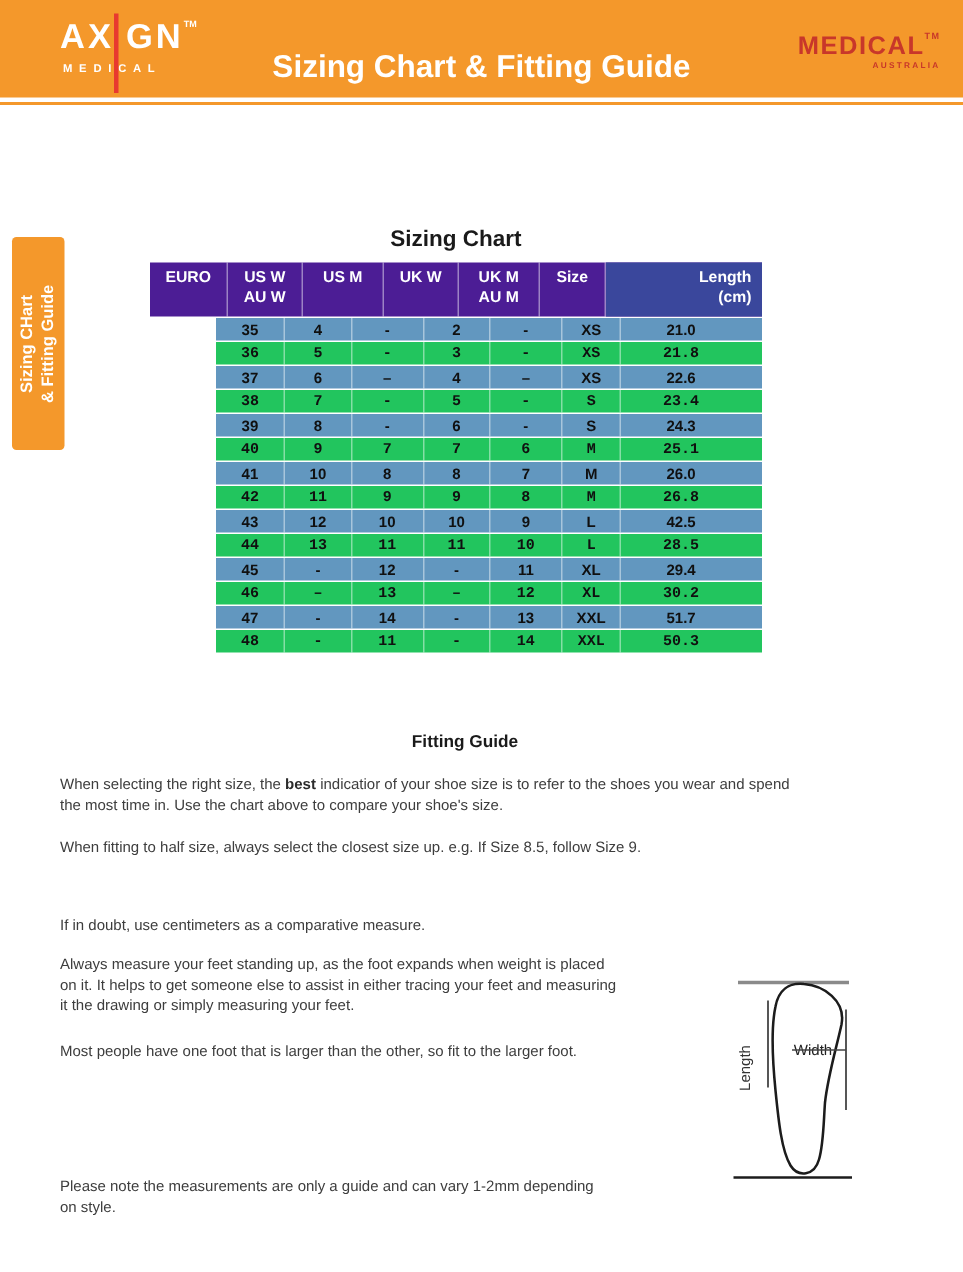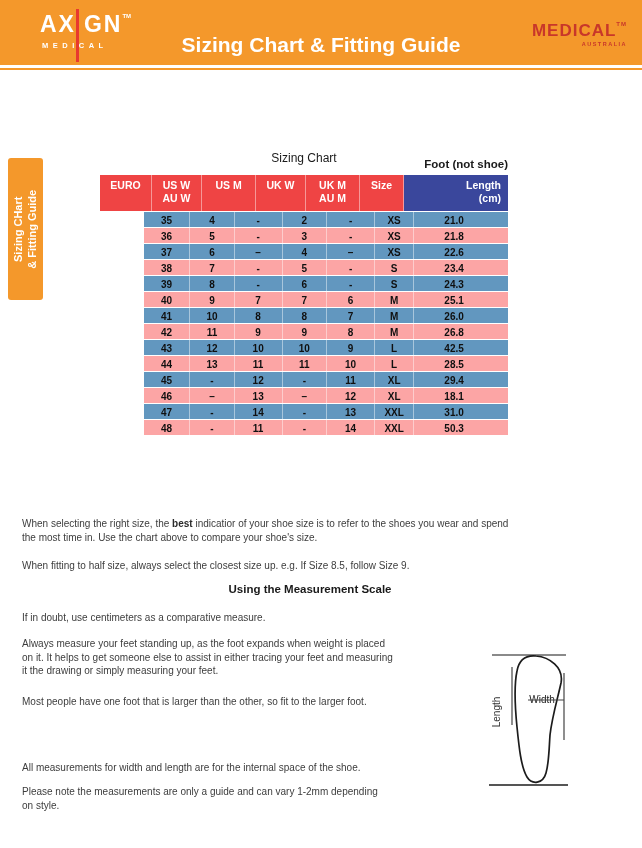--- a/index.html
+++ b/index.html
@@ -26,43 +26,43 @@
   .archline-sub { font-size:5.5px; font-weight:bold; letter-spacing:1.5px; margin-top:0px; }
 
   
   .side-tab { position:absolute; left:8px; top:158px; width:35px; height:142px; background:#F4982B;
     border-radius:3px; display:flex; align-items:center; justify-content:center; }
   .side-tab-text { transform:rotate(-90deg); white-space:pre; text-align:center;
     font-size:11px; font-weight:bold; color:#fff; line-height:1.3; }
 
   
   .chart-title { position:absolute; left:100px; top:151px; width:408px; text-align:center;
-    font-size:12px; font-weight:normal; color:#1a1a1a; }
+    font-size:15px; font-weight:bold; color:#1a1a1a; }
   .foot-note  { position:absolute; left:308px; top:158px; width:200px; text-align:right;
     font-size:11.5px; font-weight:bold; color:#1a1a1a; }
 
   
   .table { position:absolute; left:100px; top:175px; width:408px; }
-  .thead { display:flex; background:#ef4444; height:37px; color:#fff; border-bottom:1px solid #fff; }
+  .thead { display:flex; background:#4c1d95; height:37px; color:#fff; border-bottom:1px solid #fff; }
   .tcell { border-right:1px solid rgba(255,255,255,.45); }
   .tcell:last-child { border-right:none; }
   .thead .tcell { padding-top:4px; text-align:center; font-weight:bold; font-size:10.5px; line-height:13px; }
   .thead .c6 { text-align:right; padding-right:7px; background:#3A479C; }
   .thead .l2 { display:block; }
   .trow { display:flex; height:16px; border-bottom:1px solid #fff;margin-left:44px; }
   .trow .tcell { text-align:center; font-size:10px; font-weight:bold; line-height:17px; color:#101010; }
   .trow .c6 { padding-right:14px; }
   .odd  { background:#6297BF; }
-  .even { background:#fca5a5; }
+  .even { background:#22c55e;font-family:Liberation Mono, monospace; }
   .c0{width:52px}.c1{width:50px}.c2{width:54px}.c3{width:50px}.c4{width:54px}.c5{width:44px}.c6{width:104px}
 
   
   .h-section { position:absolute; left:10px; width:600px; text-align:center;
     font-size:11.5px; font-weight:bold; color:#1a1a1a; }
-  .para { position:absolute; left:22px; font-size:10px; color:#3d3d3d; line-height:13.5px; white-space:pre-line; }
+  .para { position:absolute; left:40px; font-size:10px; color:#3d3d3d; line-height:13.5px; white-space:pre-line; }
   .para b { color:#2b2b2b; }
 
   
   .foot-diagram { position:absolute; left:486px; top:645px; }
 </style>
 </head>
 <body>
 
 <div class="page">
 
@@ -79,21 +79,20 @@
     </div>
   </header>
   <div class="header-rule"></div>
 
   <div class="side-tab">
     <div class="side-tab-text">Sizing CHart
 &amp; Fitting Guide</div>
   </div>
 
   <div class="chart-title">Sizing Chart</div>
-  <div class="foot-note">Foot (not shoe)</div>
 
   <div class="table">
     <div class="thead">
       <div class="tcell c0"><span>EURO</span><span class="l2"></span></div>
       <div class="tcell c1"><span>US W</span><span class="l2">AU W</span></div>
       <div class="tcell c2"><span>US M</span><span class="l2"></span></div>
       <div class="tcell c3"><span>UK W</span><span class="l2"></span></div>
       <div class="tcell c4"><span>UK M</span><span class="l2">AU M</span></div>
       <div class="tcell c5"><span>Size</span><span class="l2"></span></div>
       <div class="tcell c6"><span>Length</span><span class="l2">(cm)</span></div>
@@ -198,54 +197,53 @@
           <div class="tcell c5">XL</div>
           <div class="tcell c6">29.4</div>
         </div>
         <div class="trow even">
           <div class="tcell c0">46</div>
           <div class="tcell c1">–</div>
           <div class="tcell c2">13</div>
           <div class="tcell c3">–</div>
           <div class="tcell c4">12</div>
           <div class="tcell c5">XL</div>
-          <div class="tcell c6">18.1</div>
+          <div class="tcell c6">30.2</div>
         </div>
         <div class="trow odd">
           <div class="tcell c0">47</div>
           <div class="tcell c1">-</div>
           <div class="tcell c2">14</div>
           <div class="tcell c3">-</div>
           <div class="tcell c4">13</div>
           <div class="tcell c5">XXL</div>
-          <div class="tcell c6">31.0</div>
+          <div class="tcell c6">51.7</div>
         </div>
         <div class="trow even">
           <div class="tcell c0">48</div>
           <div class="tcell c1">-</div>
           <div class="tcell c2">11</div>
           <div class="tcell c3">-</div>
           <div class="tcell c4">14</div>
           <div class="tcell c5">XXL</div>
           <div class="tcell c6">50.3</div>
         </div>
       </div>
   </div>
 
+  <div class="h-section" style="top:489px">Fitting Guide</div>
   <p class="para" style="top:517px; width:580px"><span>When selecting the right size, the </span><b>best</b><span> indicatior of your shoe size is to refer to the shoes you wear and spend
 the most time in. Use the chart above to compare your shoe's size.</span></p>
   <p class="para" style="top:559px; width:580px">When fitting to half size, always select the closest size up. e.g. If Size 8.5, follow Size 9.</p>
 
-  <div class="h-section" style="top:583px">Using the Measurement Scale</div>
   <p class="para" style="top:611px; width:460px">If in doubt, use centimeters as a comparative measure.</p>
   <p class="para" style="top:695px; width:460px">Most people have one foot that is larger than the other, so fit to the larger foot.</p>
   <p class="para" style="top:637px; width:460px">Always measure your feet standing up, as the foot expands when weight is placed
 on it. It helps to get someone else to assist in either tracing your feet and measuring
 it the drawing or simply measuring your feet.</p>
-  <p class="para" style="top:761px; width:460px">All measurements for width and length are for the internal space of the shoe.</p>
   <p class="para" style="top:785px; width:460px">Please note the measurements are only a guide and can vary 1-2mm depending
 on style.</p>
 
   <div class="foot-diagram">
     <svg width="96" height="150" viewBox="0 0 96 150">
       <line x1="6" y1="10" x2="80" y2="10" stroke="#8a8a8a" stroke-width="2.2"></line>
       <path d="M50,11 C40,10 33,15 31,26 C28,40 29,62 31,82 C33,102 35,122 41,132 C46,140 57,139 60,128 C63,118 63,104 64,90 C66,72 72,52 75,38 C78,22 63,12 50,11 Z" fill="#ffffff" stroke="#1c1c1c" stroke-width="1.7"></path>
       <line x1="26" y1="22" x2="26" y2="80" stroke="#444444" stroke-width="1.2"></line>
       <line x1="78" y1="28" x2="78" y2="95" stroke="#444444" stroke-width="1.2"></line>
       <text x="14" y="67" transform="rotate(-90 14 67)" text-anchor="middle" font-size="10" fill="#333333">Length</text>

